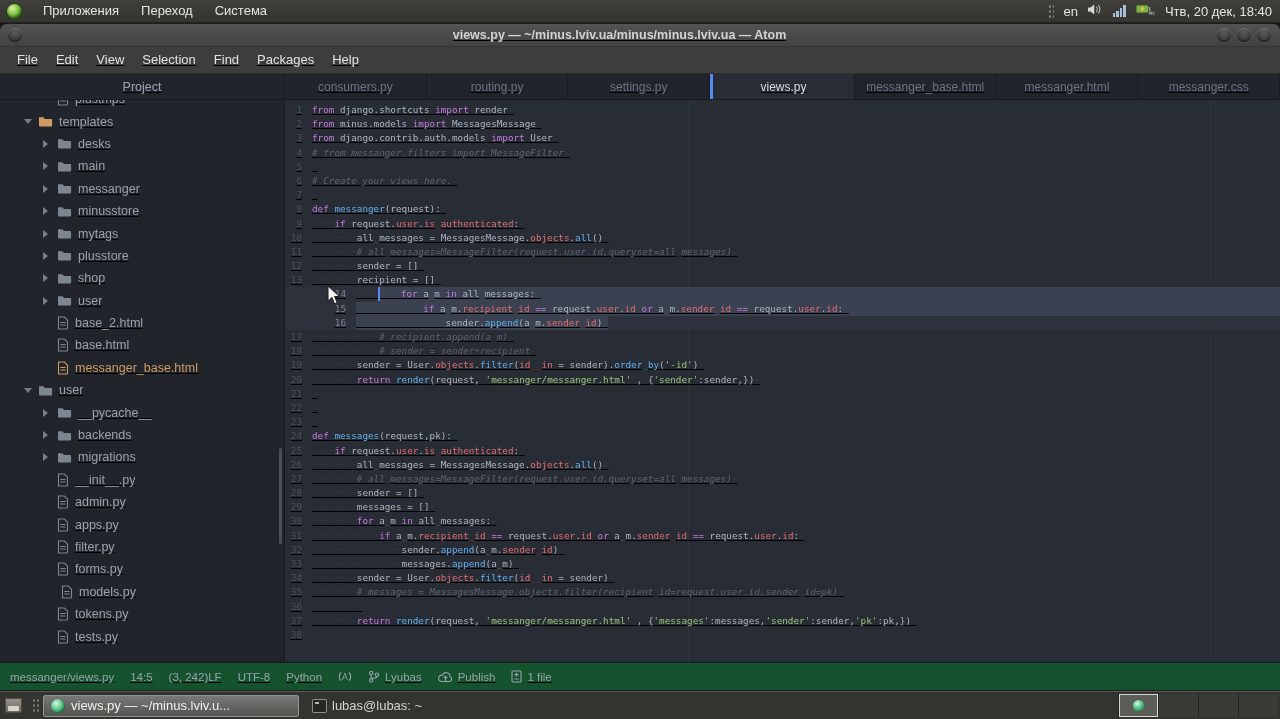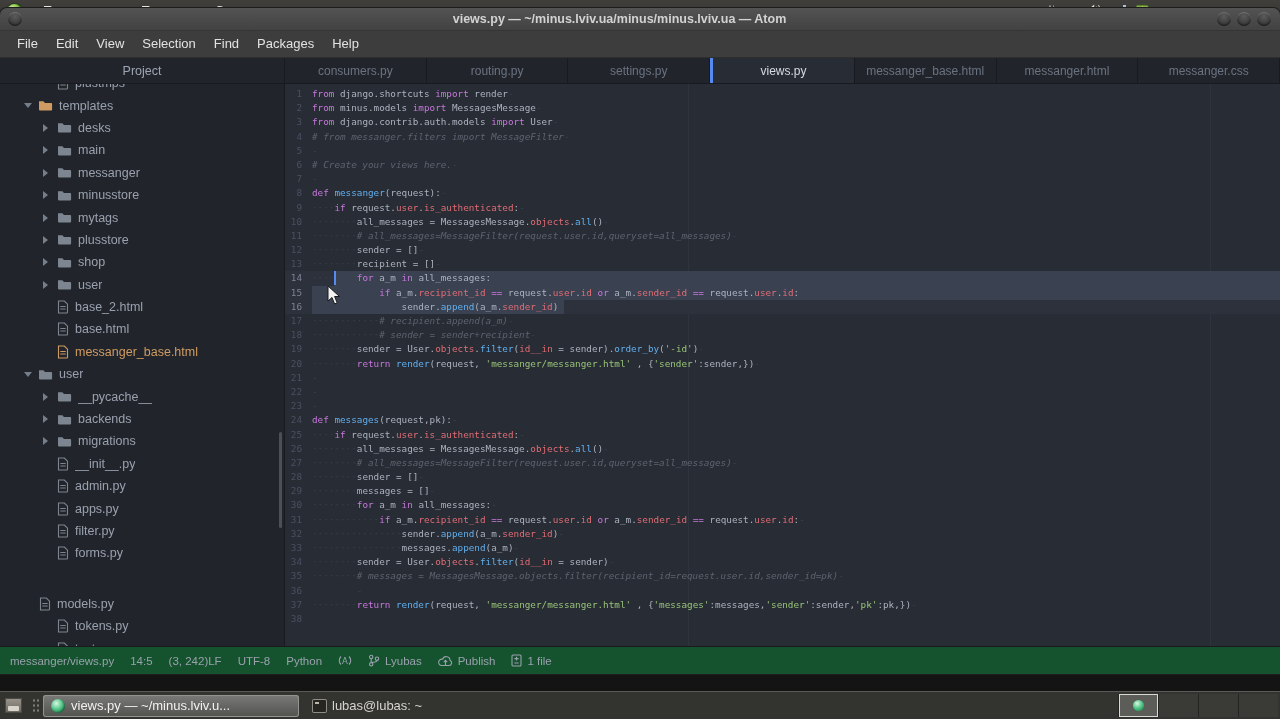--- a/index.html
+++ b/index.html
@@ -15,23 +15,23 @@
          box-shadow:inset -1px -2px 3px rgba(0,0,0,.5),0 0 0 1px #253d12;}
   .pmenu{padding:0 11px;height:22px;line-height:22px;cursor:default;}
   .panel-right{margin-left:auto;display:flex;align-items:center;gap:9px;padding-right:8px;}
   .drag-dots{width:6px;height:14px;background-image:radial-gradient(circle,#8a8a8a 1px,transparent 1.3px);
          background-size:4px 5px;}
   .sig{display:flex;align-items:flex-end;gap:1px;height:12px;}
   .sig i{width:2.5px;background:#a9c0da;display:block;}
   .clock{font-size:13px;}
 
   
-  .window{position:absolute;top:8px;left:0;width:1280px;height:666px;
+  .window{position:absolute;top:24px;left:0;width:1280px;height:666px;
           display:flex;flex-direction:column;border-radius:7px 7px 0 0;
-          box-shadow:0 0 0 1px #1d1d1d;background:#282c34;}
+          box-shadow:0 0 0 1px #1d1d1d;background:#282c34;text-decoration:underline;}
   .titlebar{height:22px;border-radius:7px 7px 0 0;flex:0 0 22px;
           background:linear-gradient(#535353,#424242);display:flex;align-items:center;
           border-bottom:1px solid #353535;}
   .title-text{flex:1;text-align:center;color:#d2d2d2;font-weight:bold;font-size:12.5px;
           white-space:nowrap;overflow:hidden;}
   .winbtn{width:14px;height:14px;border-radius:50%;flex:0 0 14px;
           background:radial-gradient(circle at 50% 30%,#5b5b5b,#3a3a3a 70%);
           box-shadow:inset 0 1px 1px rgba(255,255,255,.25),inset 0 -1px 2px rgba(0,0,0,.6);}
   .winbtn.menu{margin-left:8px;}
   .ctrls{display:flex;gap:6px;margin-right:9px;}
@@ -63,21 +63,21 @@
   .orange{color:#cf9b62;}
   .tree-scrollbar{position:absolute;right:2px;top:348px;width:3px;height:96px;background:#4a5058;border-radius:2px;}
 
   
   .editor{flex:1;position:relative;background:#282c34;overflow:hidden;
           font-family:"DejaVu Sans Mono",monospace;font-size:9.3px;}
   .code{position:relative;padding-top:3px;}
   .cl{display:flex;height:14.2px;line-height:14.2px;}
   .cl.cur{background:#2c313c;}
   .gut{flex:0 0 24px;text-align:right;padding-right:7px;box-sizing:border-box;color:#495162;}
-  .cl.cur .gut{color:#7b8496;}
+  .cl.cur .gut{color:#7b8496;margin-left:44px;}
   .ct{flex:1;position:relative;white-space:pre;margin-left:3px;color:#abb2bf;}
   .ct>span{position:relative;}
   .sel{position:absolute;top:0;bottom:0;background:#3a4150;}
   .tk-k{color:#c678dd;}
   .tk-p{color:#e06c75;}
   .tk-f{color:#61afef;}
   .tk-s{color:#98c379;}
   .tk-c{color:#5c6370;font-style:italic;}
   .ws,.eol{color:#3b4048;}
   .caret{position:absolute;top:0;width:2px;height:14px;background:#578af2;}
@@ -414,21 +414,21 @@
         <div class="trow" style="padding-left: 43px;">
           <span class="tri"></span>
           <span class="ticon">
             <svg width="12" height="14" viewBox="0 0 12 14">
               <path d="M1.5 1 h5.8 l3.2 3.2 v8 a.8.8 0 0 1 -.8 .8 H1.5 a.8.8 0 0 1 0 0 Z" fill="none" stroke="#7d8590" stroke-width="1.1"></path>
               <path d="M3.3 6.5 h5.4 M3.3 9 h5.4" stroke="#7d8590" stroke-width="1"></path>
             </svg>
           </span>
           <span class="tlabel">forms.py</span>
         </div>
-        <div class="trow" style="padding-left: 25px; margin-top: 28px;">
+        <div class="trow" style="padding-left: 47px;">
           <span class="tri"></span>
           <span class="ticon">
             <svg width="12" height="14" viewBox="0 0 12 14">
               <path d="M1.5 1 h5.8 l3.2 3.2 v8 a.8.8 0 0 1 -.8 .8 H1.5 a.8.8 0 0 1 0 0 Z" fill="none" stroke="#7d8590" stroke-width="1.1"></path>
               <path d="M3.3 6.5 h5.4 M3.3 9 h5.4" stroke="#7d8590" stroke-width="1"></path>
             </svg>
           </span>
           <span class="tlabel">models.py</span>
         </div>
         <div class="trow" style="padding-left: 43px;">

